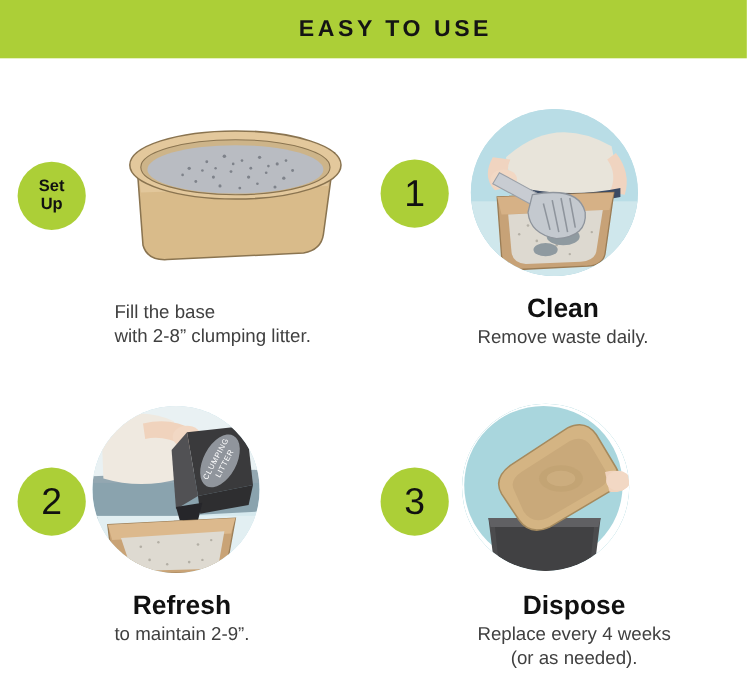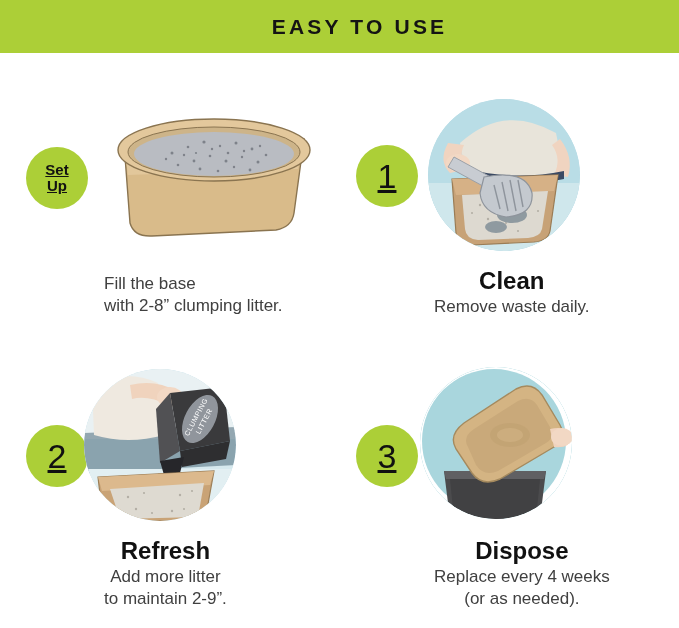--- a/index.html
+++ b/index.html
@@ -63,22 +63,21 @@
     position: absolute;
     width: 62px;
     height: 62px;
     border-radius: 50%;
     background: #accf37;
     display: flex;
     flex-direction: column;
     align-items: center;
     justify-content: center;
     color: #111111;
-    left: 12px;
-    text-decoration: underline;
+    left: 2px;
   }
   .badge-num {
     font-size: 34px;
     font-weight: normal;
     line-height: 1;
   }
   .badge-word {
     font-size: 15px;
     font-weight: bold;
     line-height: 1.05;
@@ -328,21 +327,20 @@
                 <circle cx="88" cy="142" r="1.2"></circle>
             </g>
           </g>
         </svg>
       </div>
       <span class="vis-hidden">CLUMPING LITTER</span>
     </div>
 
     <div class="caption cap-label">
       <div class="cap-title">Refresh</div>
-      <div class="cap-line">Add more litter</div>
       <div class="cap-line">to maintain 2-9”.</div>
     </div>
   </div>
 
   <div class="step step-three">
     <div class="step-top">
 
       <div class="badge badge-two">
         <span class="badge-num">3</span>
       </div>

